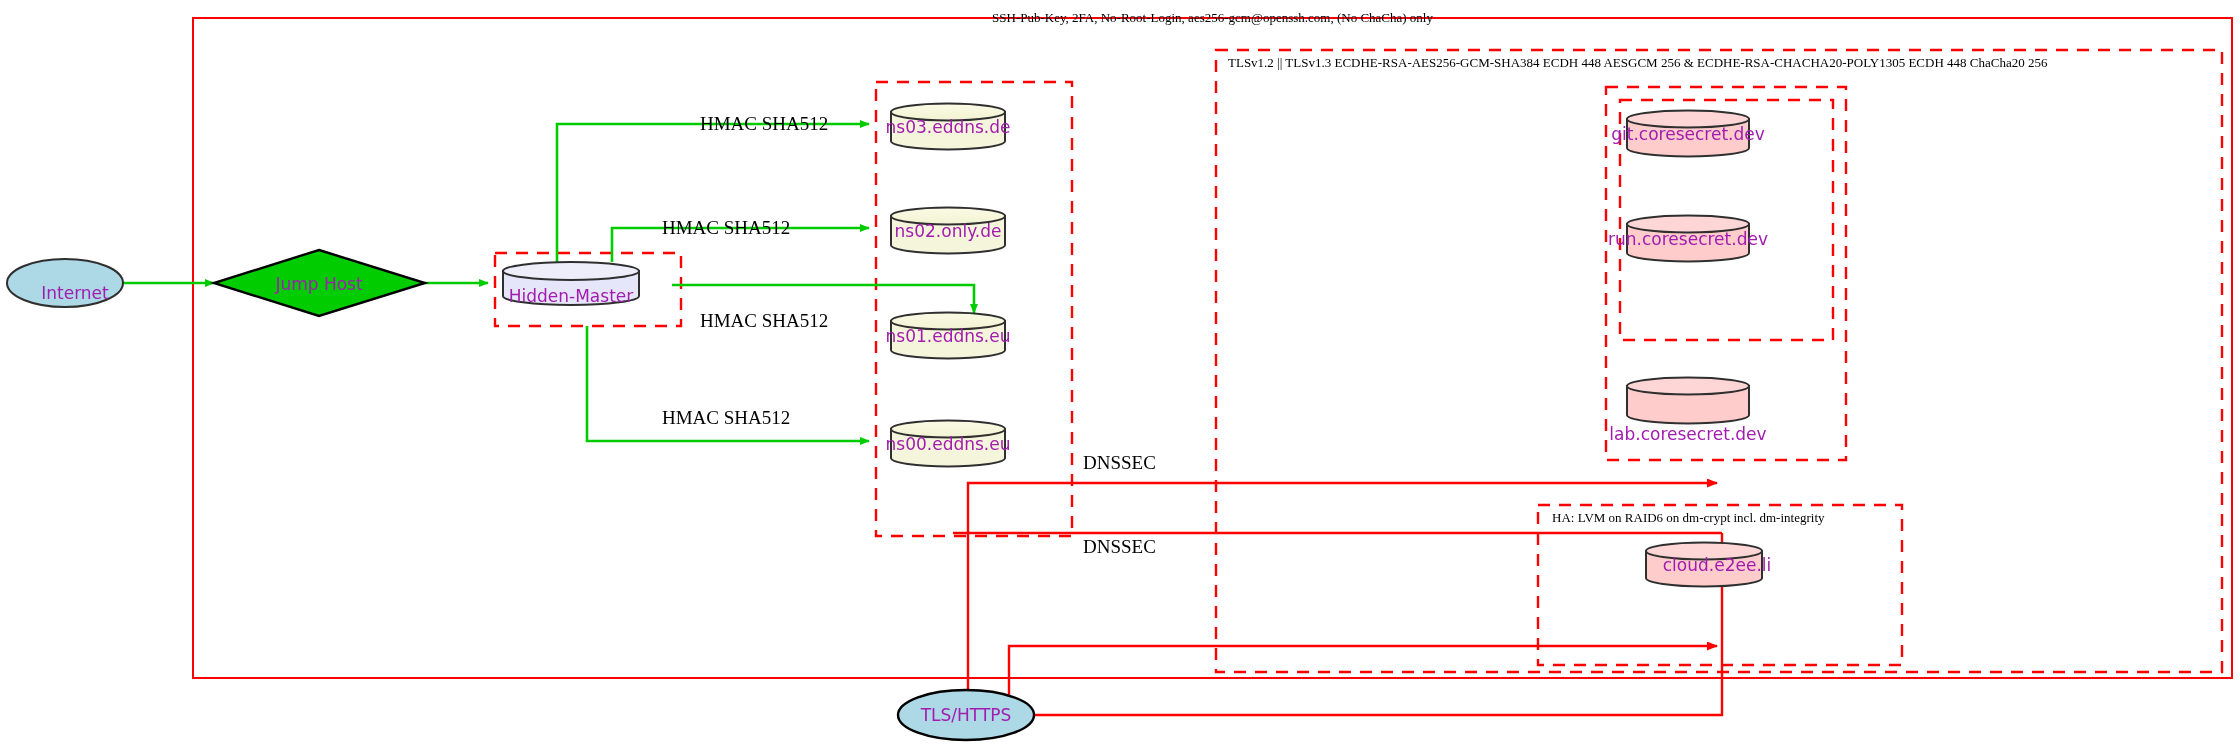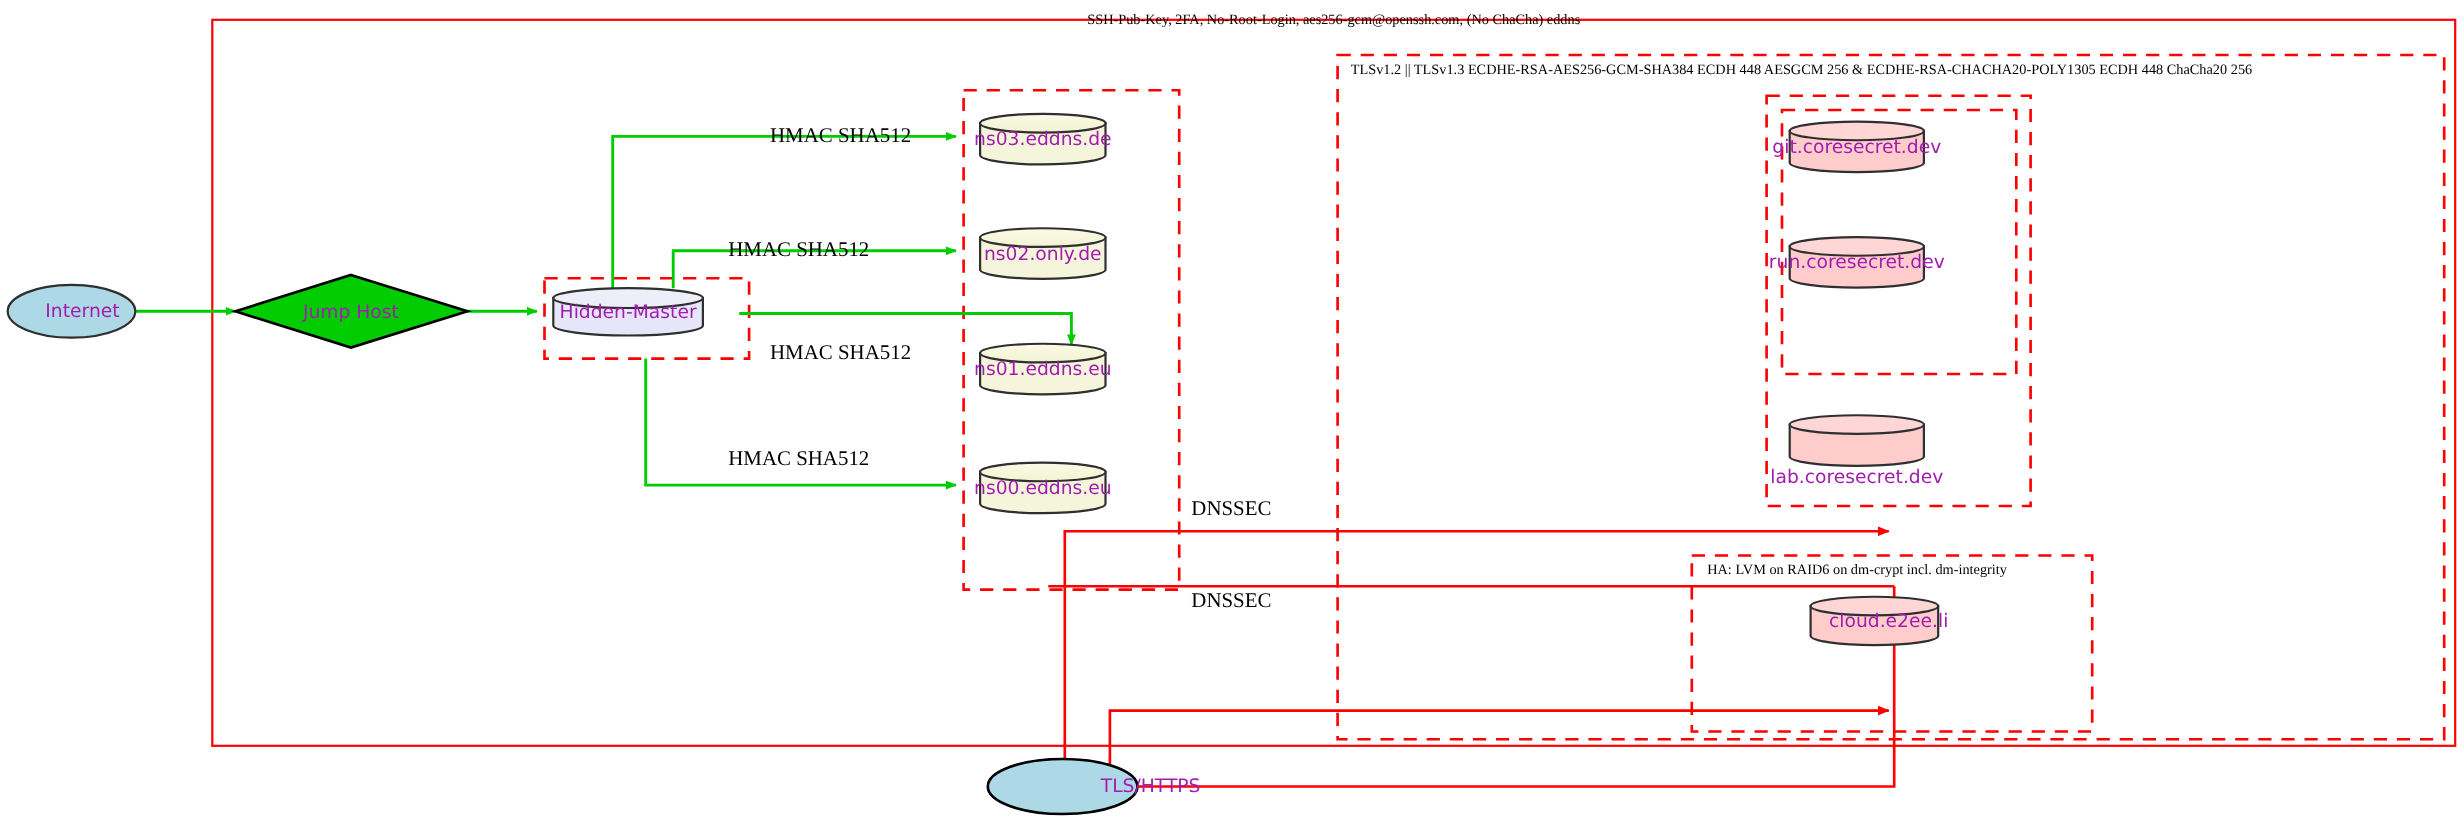--- a/index.html
+++ b/index.html
@@ -130,43 +130,43 @@
     </g>
 
     <g>
       <path d="M1646,551 L1646,578 a58,8.5 0 0,0 116,0 L1762,551 z" fill="#ffcccc" stroke="#2f2f2f" stroke-width="2"></path>
       <ellipse cx="1704" cy="551" rx="58" ry="8.5" fill="#ffd6d6" stroke="#2f2f2f" stroke-width="2"></ellipse>
     </g>
 
     <ellipse cx="966" cy="715" rx="68" ry="25" fill="#add8e6" stroke="#000000" stroke-width="2.4"></ellipse>
   </svg>
 
-  <div class="cluster-label" style="left:193px;top:10px;width:2039px;text-align:center;">SSH-Pub-Key, 2FA, No-Root-Login, aes256-gcm@openssh.com, (No ChaCha) eddns</div>
+  <div class="cluster-label" style="left:193px;top:10px;width:2039px;text-align:center;">SSH-Pub-Key, 2FA, No-Root-Login, aes256-gcm@openssh.com, (No ChaCha) only</div>
 
   <div class="cluster-label" style="left:1228px;top:55px;text-align:right;">TLSv1.2 || TLSv1.3 ECDHE-RSA-AES256-GCM-SHA384 ECDH 448 AESGCM 256 &amp; ECDHE-RSA-CHACHA20-POLY1305 ECDH 448 ChaCha20 256</div>
 
   <div class="cluster-label" style="left:1552px;top:510px;">HA: LVM on RAID6 on dm-crypt incl. dm-integrity</div>
 
-  <div class="node-label" style="left:7px;top:271px;width:136px;height:24px;">Internet</div>
+  <div class="node-label" style="left:7px;top:281px;width:136px;height:24px;">Internet</div>
 
   <div class="node-label" style="left:249px;top:272px;width:140px;height:24px;">Jump Host</div>
 
-  <div class="node-label" style="left:503px;top:272px;width:136px;height:24px;">Hidden-Master</div>
+  <div class="node-label" style="left:503px;top:284px;width:136px;height:24px;">Hidden-Master</div>
 
   <div class="node-label" style="left:891px;top:115px;width:114px;height:24px;">ns03.eddns.de</div>
   <div class="node-label" style="left:891px;top:219px;width:114px;height:24px;">ns02.only.de</div>
   <div class="node-label" style="left:891px;top:324px;width:114px;height:24px;">ns01.eddns.eu</div>
   <div class="node-label" style="left:891px;top:432px;width:114px;height:24px;">ns00.eddns.eu</div>
 
   <div class="node-label" style="left:1627px;top:122px;width:122px;height:24px;">git.coresecret.dev</div>
   <div class="node-label" style="left:1627px;top:227px;width:122px;height:24px;">run.coresecret.dev</div>
   <div class="node-label" style="left:1627px;top:389px;width:122px;height:24px;margin-top:33px;">lab.coresecret.dev</div>
   <div class="node-label" style="left:1646px;top:553px;width:116px;height:24px;padding-left:13px;">cloud.e2ee.li</div>
 
-  <div class="node-label" style="left:942px;top:703px;width:136px;height:24px;padding-left:36px;">TLS/HTTPS</div>
+  <div class="node-label" style="left:898px;top:703px;width:136px;height:24px;">TLS/HTTPS</div>
 
   <div class="edge-label" style="left:700px;top:113px;">HMAC SHA512</div>
   <div class="edge-label" style="left:662px;top:217px;">HMAC SHA512</div>
   <div class="edge-label" style="left:700px;top:310px;">HMAC SHA512</div>
   <div class="edge-label" style="left:662px;top:407px;">HMAC SHA512</div>
 
   <div class="edge-label" style="left:1083px;top:452px;">DNSSEC</div>
   <div class="edge-label" style="left:1083px;top:536px;">DNSSEC</div>
 
   <div class="hit" style="left:7px;top:259px;width:116px;height:48px;"></div>

